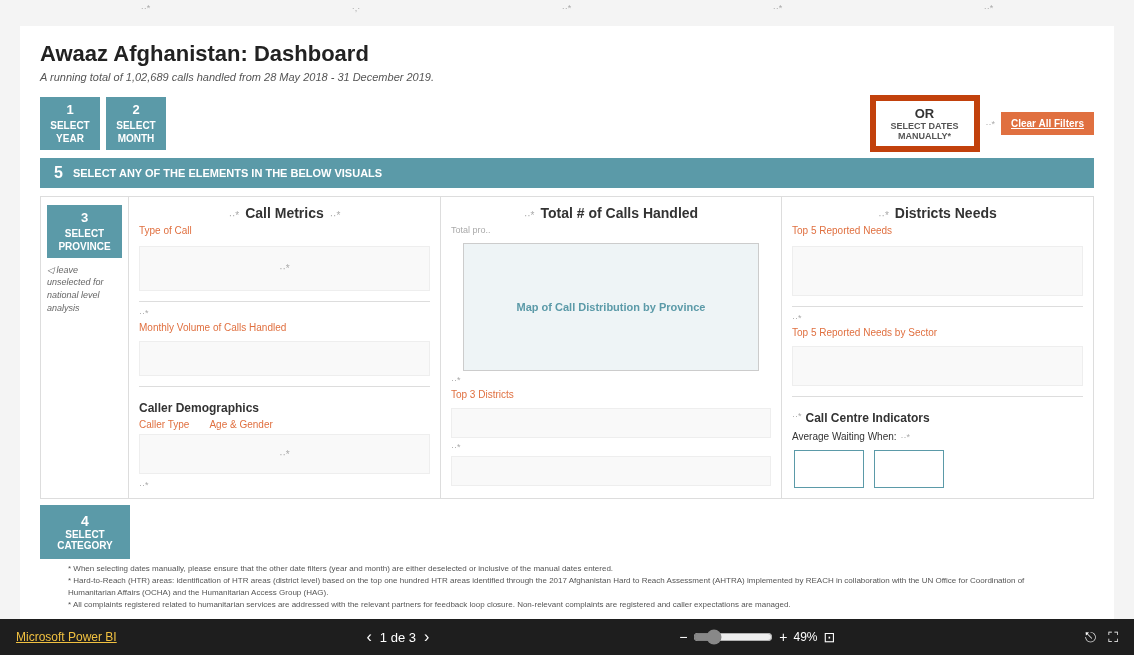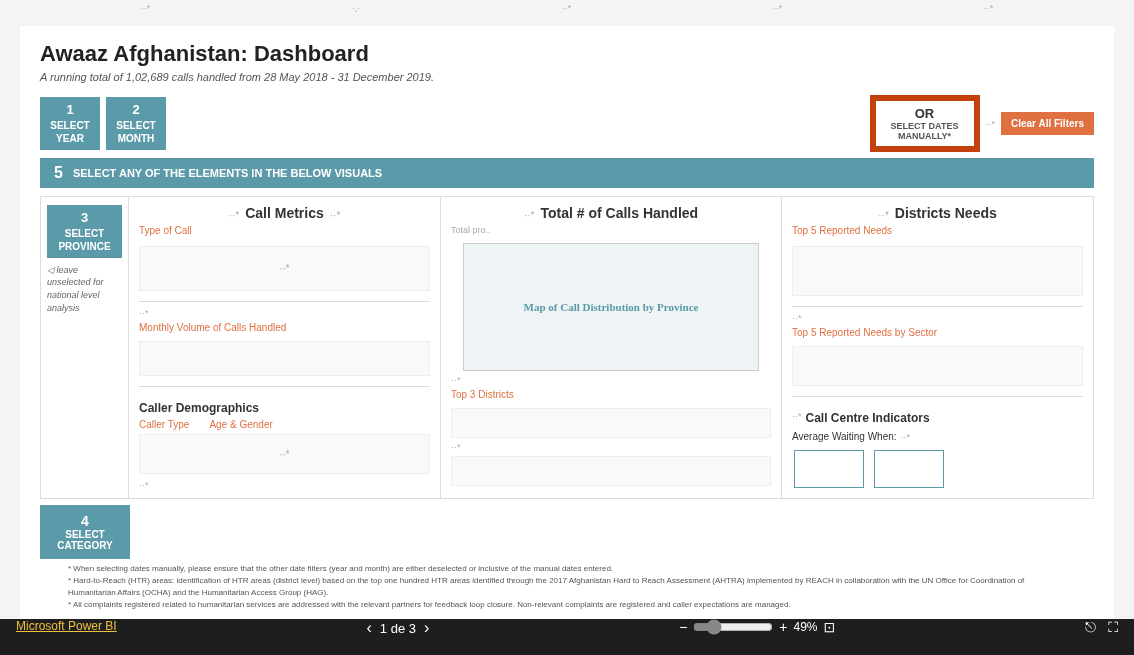--- a/index.html
+++ b/index.html
@@ -94,20 +94,21 @@
     .clear-btn {
       background: #e07040;
       color: #fff;
       padding: 6px 10px;
       font-size: 10px;
       font-weight: 700;
       text-align: left;
       cursor: pointer;
       border: none;
       margin-left: auto;
+      text-decoration: underline;
     }
 
     .step5-bar {
       background: #5b9aa8;
       color: #fff;
       padding: 6px 14px;
       font-size: 11px;
       font-weight: 700;
       display: flex;
       align-items: center;
@@ -219,21 +220,20 @@
       flex: 1;
       display: flex;
       align-items: center;
       justify-content: center;
       font-size: 11px;
       color: #5b9aa8;
       font-weight: 600;
       text-align: center;
       margin: 4px 12px;
       min-height: 80px;
-      font-family: Liberation Serif, serif;
     }
 
     .chart-placeholder {
       background: #f9f9f9;
       border: 1px solid #eee;
       height: 45px;
       margin: 4px 0;
       display: flex;
       align-items: center;
       justify-content: center;
@@ -287,21 +287,21 @@
       font-size: 8px;
       color: #555;
       line-height: 1.5;
     }
 
     
     .bottom-bar {
       background: #1e1e1e;
       height: 36px;
       display: flex;
-      align-items: flex-start;
+      align-items: center;
       padding: 0 16px;
       justify-content: space-between;
     }
 
     .powerbi-link {
       color: #f0c040;
       font-size: 12px;
       text-decoration: underline;
       cursor: pointer;
     }

